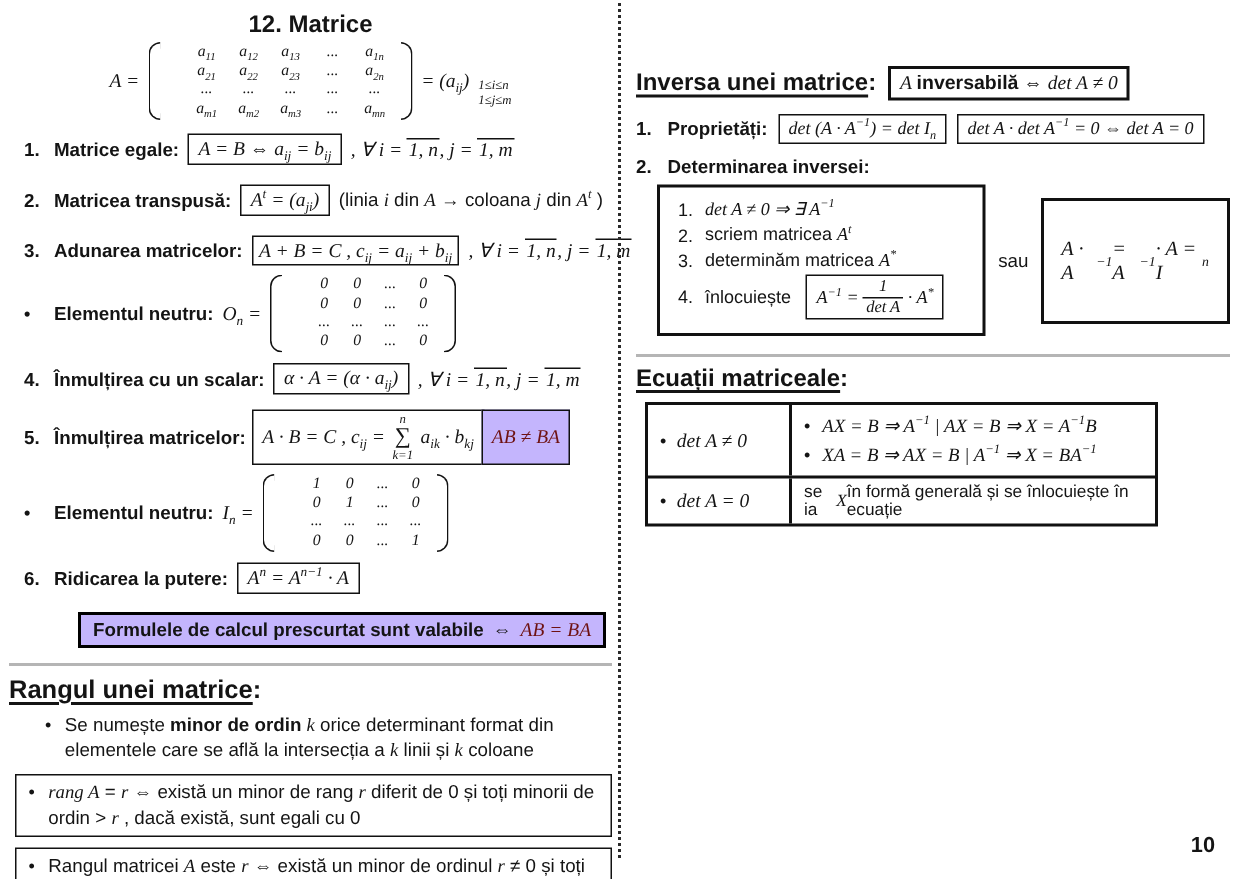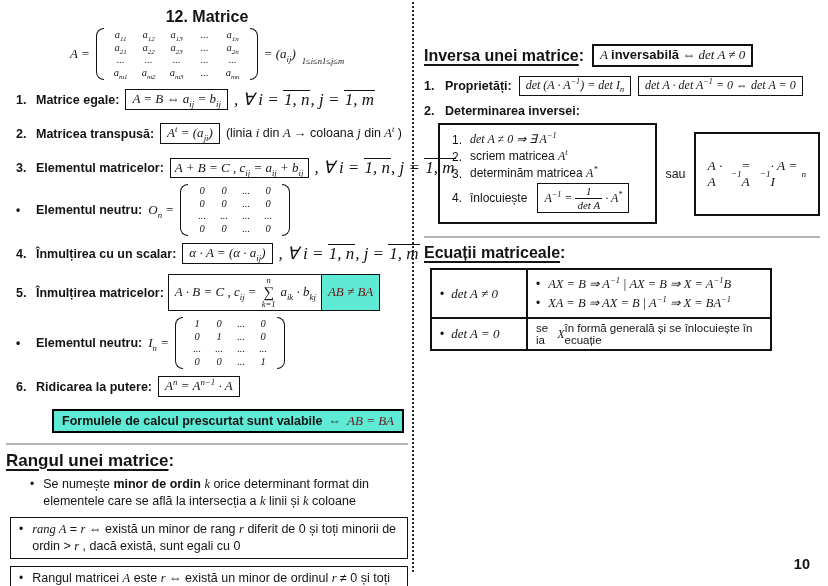--- a/index.html
+++ b/index.html
@@ -7,43 +7,43 @@
         font-family:"Liberation Sans",sans-serif;font-size:12.5px;overflow:hidden;}
   .m{font-family:"Liberation Serif",serif;font-style:italic;}
   .bs{font-family:"Liberation Sans",sans-serif;font-style:normal;font-weight:700;}
   sub,sup{font-size:68%;line-height:0;}
   .box{display:inline-block;border:1.7px solid #111;padding:1px 6px 2px;background:#fff;}
   .mathbox{font-family:"Liberation Serif",serif;font-style:italic;font-size:13px;}
   .ov{display:inline-block;border-top:1.3px solid #111;line-height:1.1;padding:0 1px;}
   .row{display:flex;align-items:center;gap:6px;margin:9px 0 0 10px;white-space:nowrap;}
   .mk{font-weight:700;min-width:14px;}
   .lbl{font-weight:700;}
-  .tailm{font-family:"Liberation Serif",serif;font-style:italic;font-size:17px;}
+  .tailm{font-family:"Liberation Serif",serif;font-style:italic;font-size:13px;}
   .tailwrap{white-space:normal;display:inline-block;width:178px;line-height:1.25;vertical-align:middle;}
   
   .mtx{display:inline-flex;align-items:stretch;}
   .pl,.pr{width:7px;border:1.5px solid #111;}
   .pl{border-right:0;border-radius:9px 0 0 9px;}
   .pr{border-left:0;border-radius:0 9px 9px 0;}
   .cells{display:flex;flex-direction:column;justify-content:center;padding:1px 3px;}
-  .mrow{display:flex;}
+  .mrow{display:flex;margin-left:14px;}
   .mrow span{min-width:22px;text-align:center;font-size:10.5px;line-height:12.5px;
              font-family:"Liberation Serif",serif;font-style:italic;}
   .wide .mrow span{min-width:28px;}
-  .conds{display:inline-flex;font-size:8.5px;line-height:1.15;
+  .conds{display:inline-flex;flex-direction:column;font-size:8.5px;line-height:1.15;
          transform:translateY(8px);font-family:"Liberation Serif",serif;font-style:italic;}
   
   .sum{display:inline-flex;flex-direction:column;align-items:center;line-height:1;vertical-align:middle;margin:0 2px;}
   .sum .t,.sum .b{font-size:8.5px;}
   .sum .s{font-size:15px;font-style:normal;}
   .frac{display:inline-flex;flex-direction:column;align-items:center;line-height:1.15;
         vertical-align:middle;font-size:11px;margin:0 3px;}
   .frac .d{border-top:1.2px solid #111;padding:0 2px;}
   
-  .pink{background:#5eead4;}
+  .pink{background:#c4b5fd;}
   .mathred{color:#6e1212;}
   
   .h1{font-size:16px;font-weight:700;text-align:center;margin:6px 0 2px;}
   .h2{font-size:17px;font-weight:700;margin:0;}
   .u{text-decoration:underline;text-decoration-thickness:2px;text-underline-offset:3px;}
   .grayline{border:0;border-top:2px solid #b5b5b5;margin:10px 0 6px 0;}
   
   #leftcol{position:absolute;left:6px;top:2px;width:402px;}
   #rightcol{position:absolute;left:424px;top:8px;width:396px;margin-top:36px;}
   #divider{position:absolute;left:412px;top:2px;height:570px;border-left:2px dotted #2a2a2a;width:0;}
@@ -141,21 +141,21 @@
     <div class="row" style="margin-top:13px">
       <span class="mk">2.</span>
       <span class="lbl">Matricea transpusă:</span>
       <span class="box mathbox">A<sup>t</sup> = (a<sub>ji</sub>)</span>
       <span class="tailwrap">(linia <span class="m">i</span> din <span class="m">A</span> → coloana <span class="m">j</span> din <span class="m">A<sup>t</sup></span> )</span>
     </div>
 
     
     <div class="row" style="margin-top:13px">
       <span class="mk">3.</span>
-      <span class="lbl">Elementul matricelor:</span>
+      <span class="lbl">Adunarea matricelor:</span>
       <span class="box mathbox" style="padding:1px 4px">A + B = C , c<sub>ij</sub> = a<sub>ij</sub> + b<sub>ij</sub></span>
       <span class="tailm">, ∀ i = <span class="ov">1, n</span>, j = <span class="ov">1, m</span></span>
     </div>
 
     
     <div class="row" style="margin-top:6px">
       <span class="mk dot">•</span>
       <span class="lbl">Elementul neutru:</span>
       <span class="m" style="font-size:13px">O<sub>n</sub> =</span>
       <span class="mtx">

